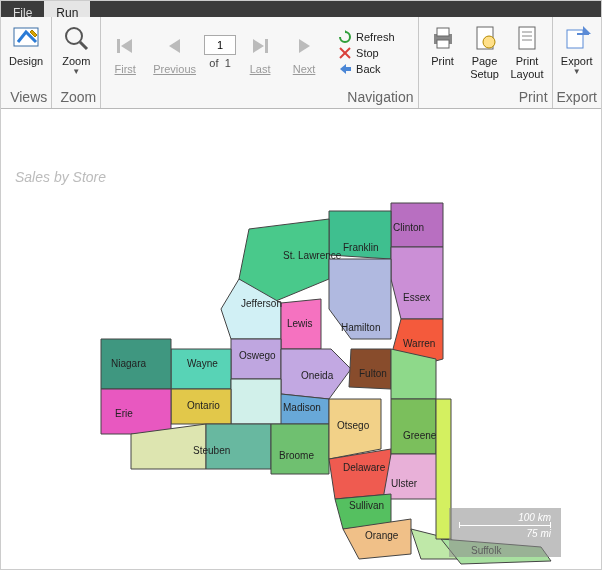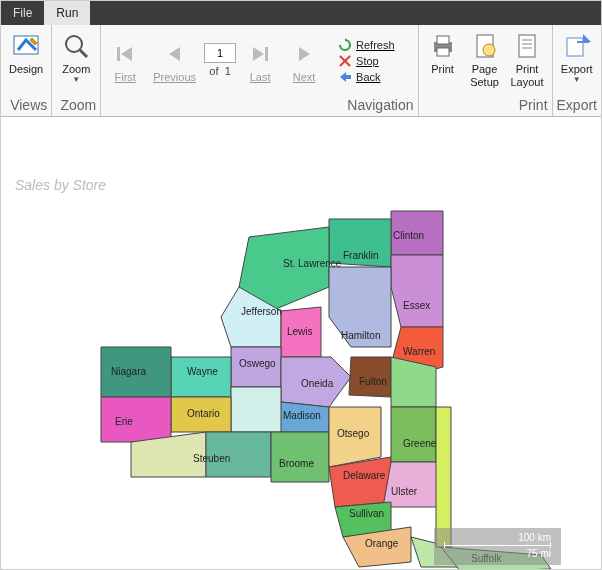--- a/index.html
+++ b/index.html
@@ -9,22 +9,21 @@
     font-size: 12px;
     background: #fff;
     width: 602px;
     height: 570px;
     overflow: hidden;
     border: 1px solid #ccc;
   }
   .tabbar {
     background: #3b3b3b;
     display: flex;
-    height: 24px;
-    align-items: flex-end;
+    height: 16px;
   }
   .tab {
     padding: 4px 12px;
     color: #ddd;
     cursor: pointer;
     font-size: 12px;
     line-height: 16px;
   }
   .tab.active {
     background: #e5e5e5;
@@ -107,21 +106,20 @@
     cursor: pointer;
     font-size: 11px;
     color: #222;
   }
   .small-stack {
     display: flex;
     flex-direction: column;
     gap: 0px;
     padding-top: 4px;
     margin-left: 6px;
-    text-decoration: underline;
   }
   .canvas {
     position: relative;
     background: #fff;
     width: 100%;
     height: 454px;
   }
   .title-text {
     position: absolute;
     left: 14px;
@@ -144,22 +142,23 @@
     stroke: #444;
     stroke-width: 1;
   }
   .scale {
     position: absolute;
     right: 40px;
     bottom: 6px;
     background: rgba(140,140,140,0.55);
     color: #fff;
     font-size: 10px;
-    padding: 4px 10px 6px 10px;
-    width: 127px;
+    padding: 4px 10px 18px 10px;
+    width: 112px;
+    font-style: italic;
   }
   .scale .bar {
     height: 1px;
     background: #fff;
     margin: 2px 0;
     position: relative;
   }
   .scale .bar::before, .scale .bar::after {
     content: "";
     position: absolute;

